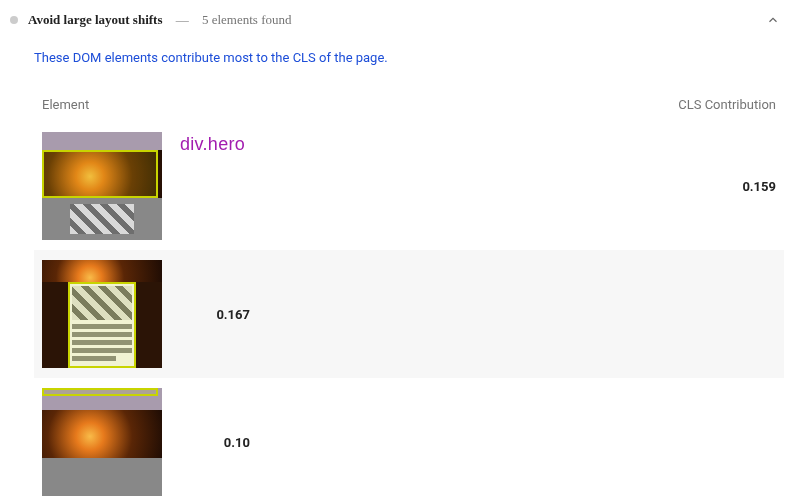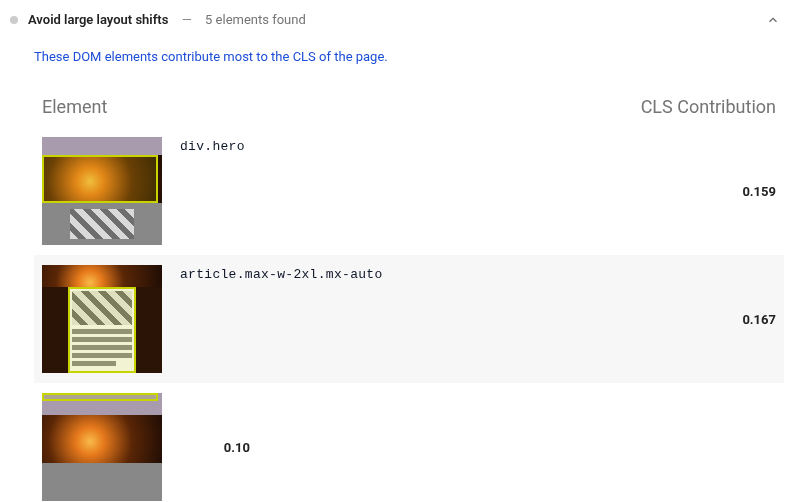--- a/index.html
+++ b/index.html
@@ -9,20 +9,21 @@
     color: #333;
     background: #fff;
     padding: 6px 20px 20px 6px;
   }
   .audit-header {
     display: flex;
     align-items: center;
     gap: 10px;
     padding: 6px 4px;
     cursor: pointer;
+    font-family: Liberation Serif, serif;
   }
   .dot {
     width: 8px; height: 8px; border-radius: 50%;
     background: #ccc;
     flex-shrink: 0;
   }
   .audit-title { font-weight: 600; color: #222; font-size: 13px; }
   .em-dash { color: #888; }
   .count { color: #757575; font-size: 13px; }
   .spacer { flex: 1; }
@@ -33,43 +34,43 @@
     font-size: 13px;
     color: #1d4ed8;
   }
   .table {
     margin-left: 28px;
   }
   .thead {
     display: flex;
     justify-content: space-between;
     padding: 4px 8px 10px 8px;
-    font-size: 18px;
+    font-size: 13px;
     color: #757575;
   }
   .row {
     display: flex;
     align-items: center;
     padding: 10px 8px;
     gap: 18px;
   }
   .row.odd { background: #fff; }
   .row.even { background: #f7f7f7; }
   .thumb {
     width: 120px; height: 108px;
     flex-shrink: 0;
     background: #777;
     position: relative;
     overflow: hidden;
   }
   .selector {
     flex: 1;
-    font-family: Liberation Mono, monospace;
-    font-size: 13px;
-    color: #0f172a;
+    font-family: Liberation Sans, sans-serif;
+    font-size: 18px;
+    color: #a21caf;
     align-self: flex-start;
     padding-top: 2px;
     letter-spacing: 0.3px;
   }
   .val {
     font-size: 13px;
     color: #222;
     width: 70px;
     text-align: right;
     font-weight: bold;
@@ -148,21 +149,20 @@
       <div class="block aTop"></div>
       <div class="block aBody"></div>
       <div class="block aImg"></div>
       <div class="block aTx1"></div>
       <div class="block aTx2"></div>
       <div class="block aTx3"></div>
       <div class="block aTx4"></div>
       <div class="block aTx5"></div>
       <div class="hl" style="left:26px;top:22px;width:68px;height:86px;"></div>
     </div>
-    <div class="selector">article.max-w-2xl.mx-auto</div>
     <div class="val">0.167</div>
   </div>
 
   <div class="row odd">
     <div class="thumb">
       <div class="block topbar3"></div>
       <div class="block heroimg3"></div>
       <div class="block rest3"></div>
       <div class="hl" style="left:0;top:0;width:116px;height:8px;"></div>
     </div>

